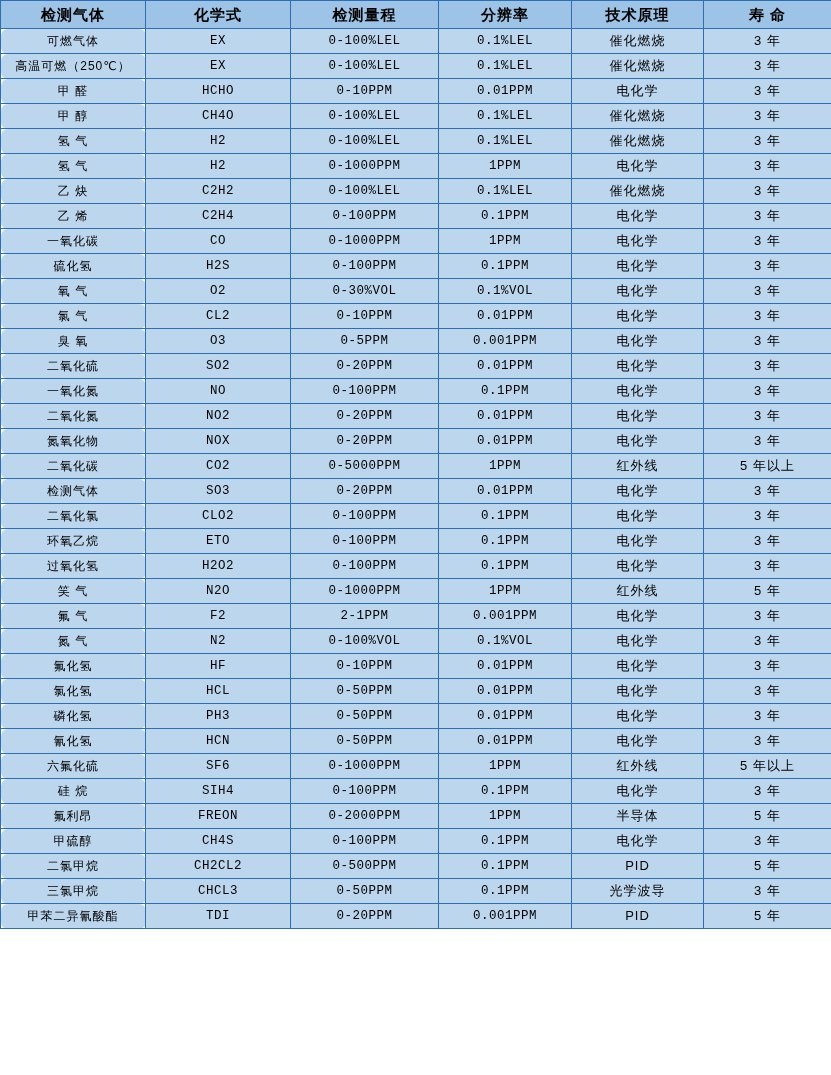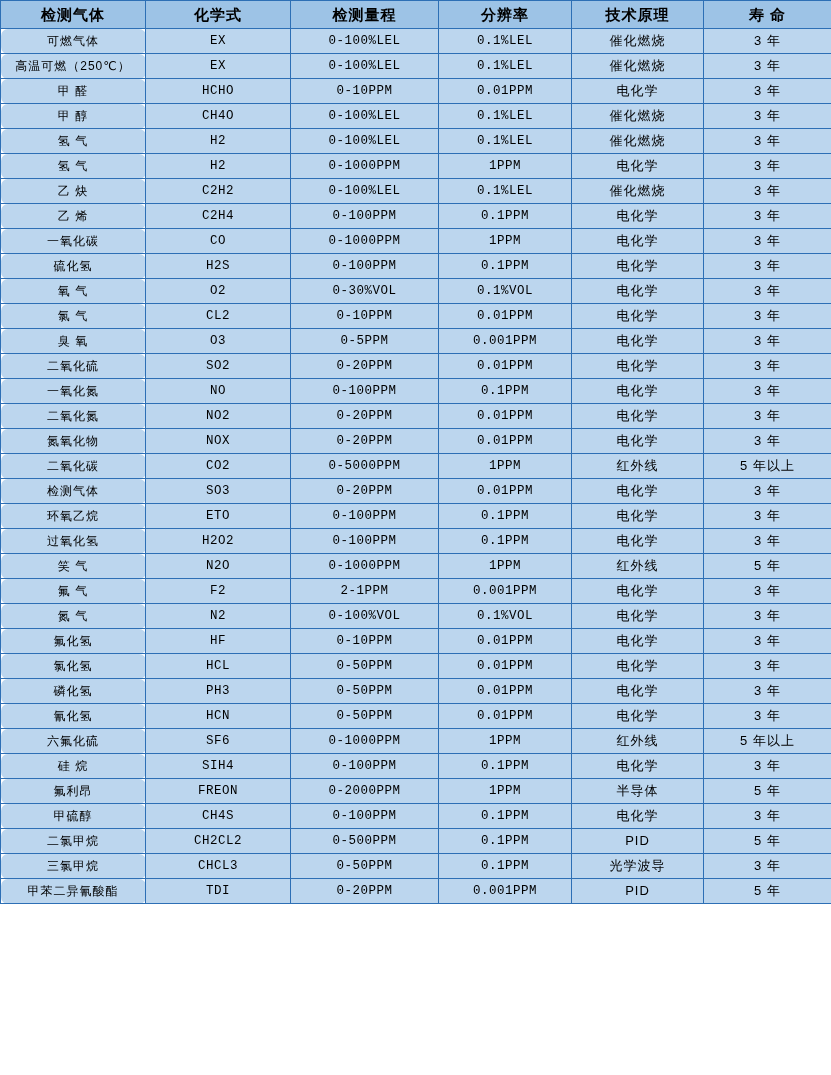--- a/index.html
+++ b/index.html
@@ -234,20 +234,28 @@
       </tr>
       <tr>
         <td class="col-name">检测气体</td>
         <td class="col-formula">SO3</td>
         <td class="col-range">0-20PPM</td>
         <td class="col-res">0.01PPM</td>
         <td class="col-tech">电化学</td>
         <td class="col-life">3 年</td>
       </tr>
       <tr>
+        <td class="col-name">二氧化氯</td>
+        <td class="col-formula">CLO2</td>
+        <td class="col-range">0-100PPM</td>
+        <td class="col-res">0.1PPM</td>
+        <td class="col-tech">电化学</td>
+        <td class="col-life">3 年</td>
+      </tr>
+      <tr>
         <td class="col-name">环氧乙烷</td>
         <td class="col-formula">ETO</td>
         <td class="col-range">0-100PPM</td>
         <td class="col-res">0.1PPM</td>
         <td class="col-tech">电化学</td>
         <td class="col-life">3 年</td>
       </tr>
       <tr>
         <td class="col-name">过氧化氢</td>
         <td class="col-formula">H2O2</td>

